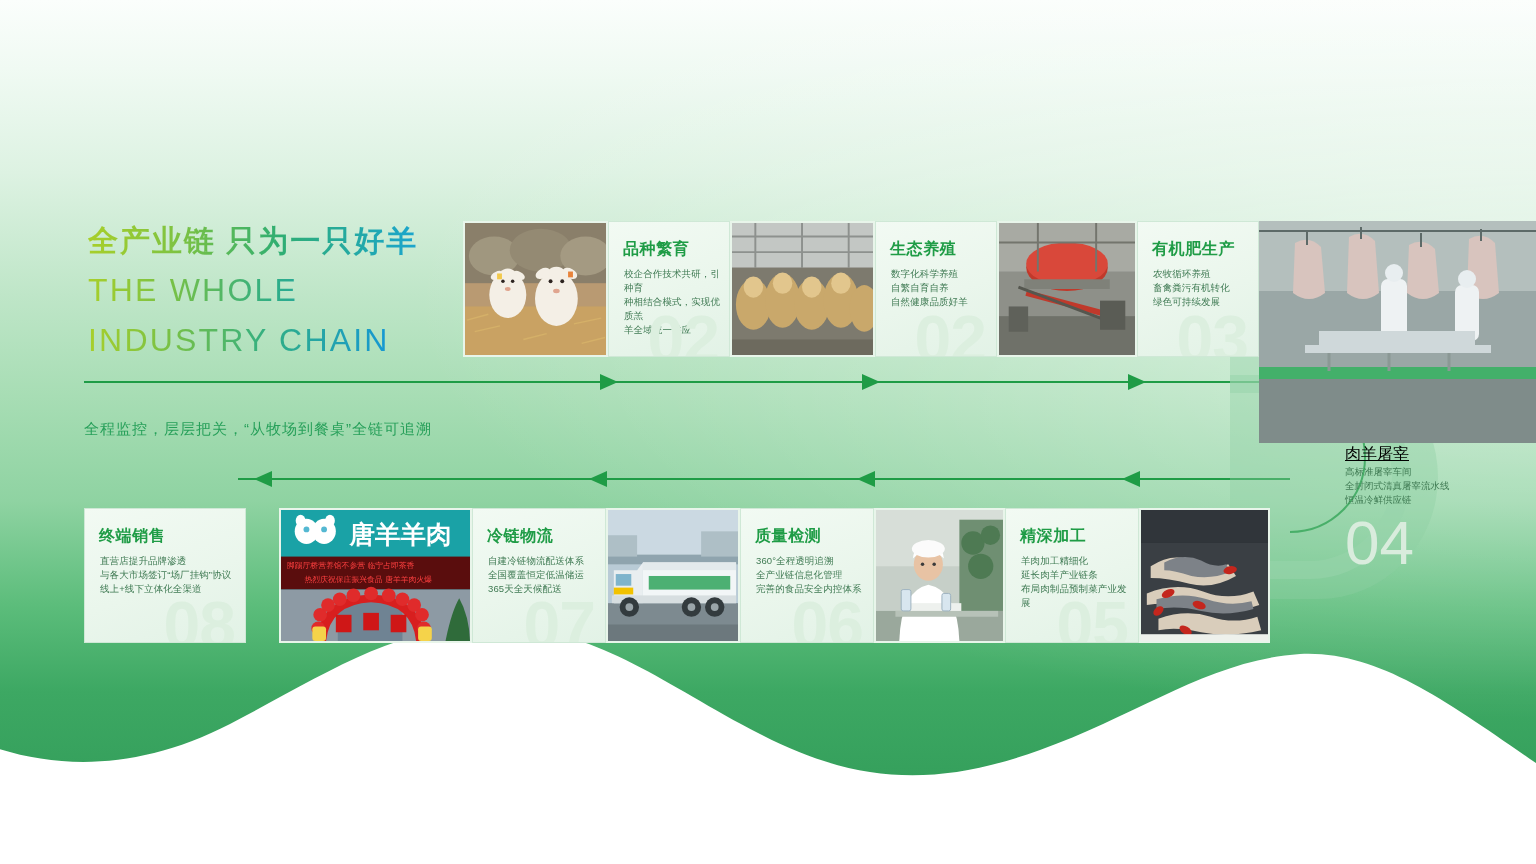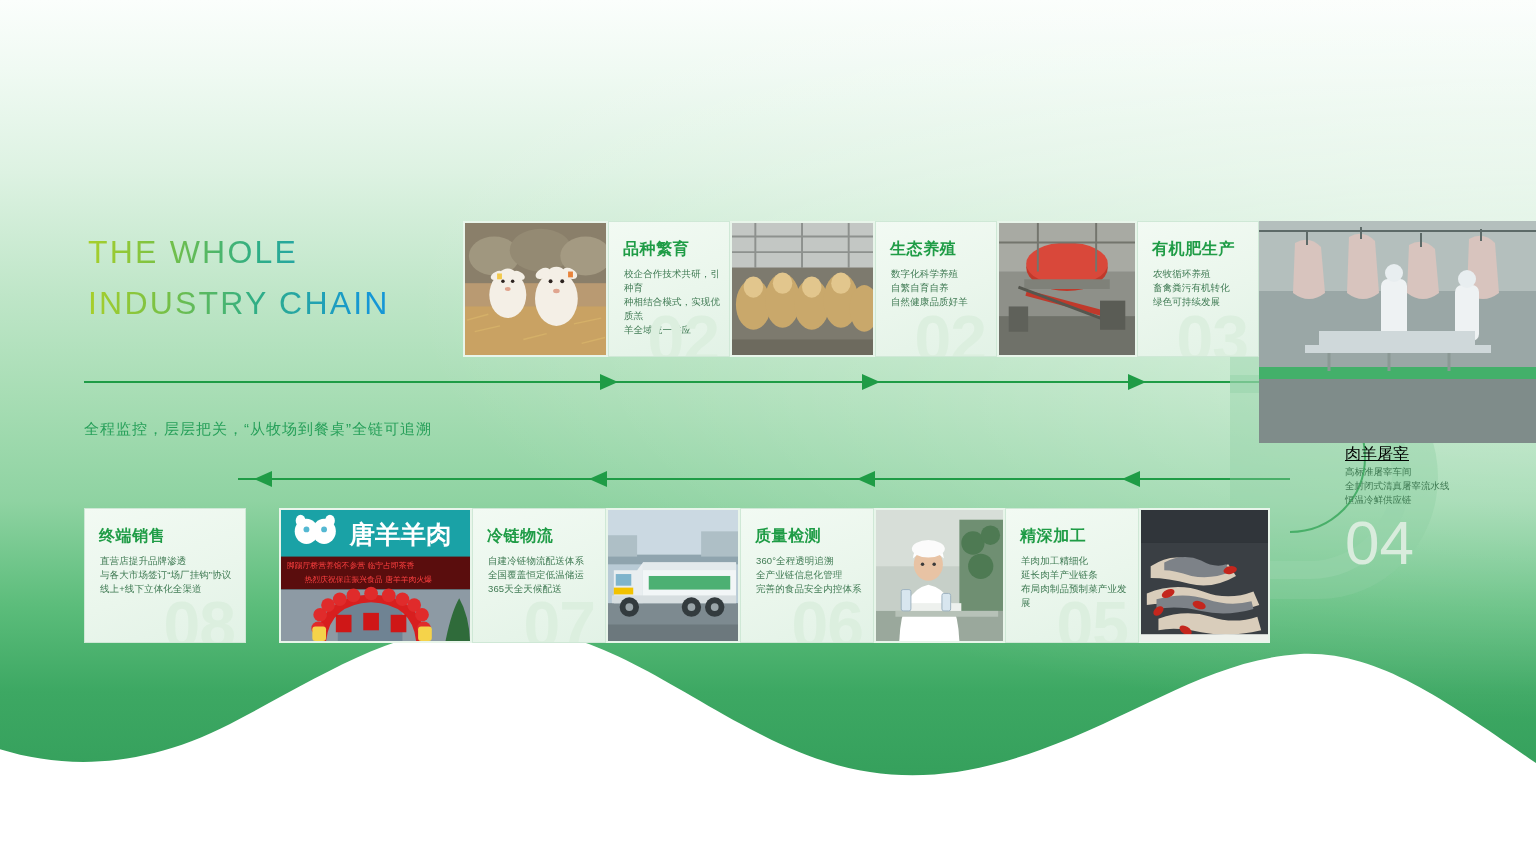--- a/index.html
+++ b/index.html
@@ -92,20 +92,21 @@
 
 <div id="bg"></div>
 <div id="bg-right-wash"></div>
 
 <svg id="wave" viewBox="0 0 1536 300" preserveAspectRatio="none">
   <path d="M -10 300 L -10 182 C 60 206 140 206 230 160 C 330 108 400 58 500 62 C 600 66 660 118 760 170 C 860 222 940 222 1040 186 C 1140 150 1210 96 1300 90 C 1380 86 1450 140 1546 206 L 1546 300 Z" fill="#ffffff"></path>
   <path d="M -10 300 L -10 236 C 60 258 150 258 250 212 C 350 166 410 118 510 120 C 610 122 672 170 772 222 C 872 274 944 272 1044 238 C 1144 204 1212 150 1302 144 C 1382 140 1452 192 1546 256 L 1546 300 Z" fill="#30a05c" opacity="0"></path>
 </svg>
 
 <div id="title-block">
+  <div class="cn-title">全产业链  只为一只好羊</div>
   <div class="en-title">THE WHOLE</div>
   <div class="en-title">INDUSTRY CHAIN</div>
 </div>
 <div id="subtitle">全程监控，层层把关，“从牧场到餐桌”全链可追溯</div>
 
 <svg id="track" viewBox="0 0 1536 864">
 
   <line x1="84" y1="382" x2="1290" y2="382" stroke="#1f9c46" stroke-width="2"></line>
 
   <path d="M 1290 382 A 75 75 0 0 1 1290 532" fill="none" stroke="#1f9c46" stroke-width="2"></path>

